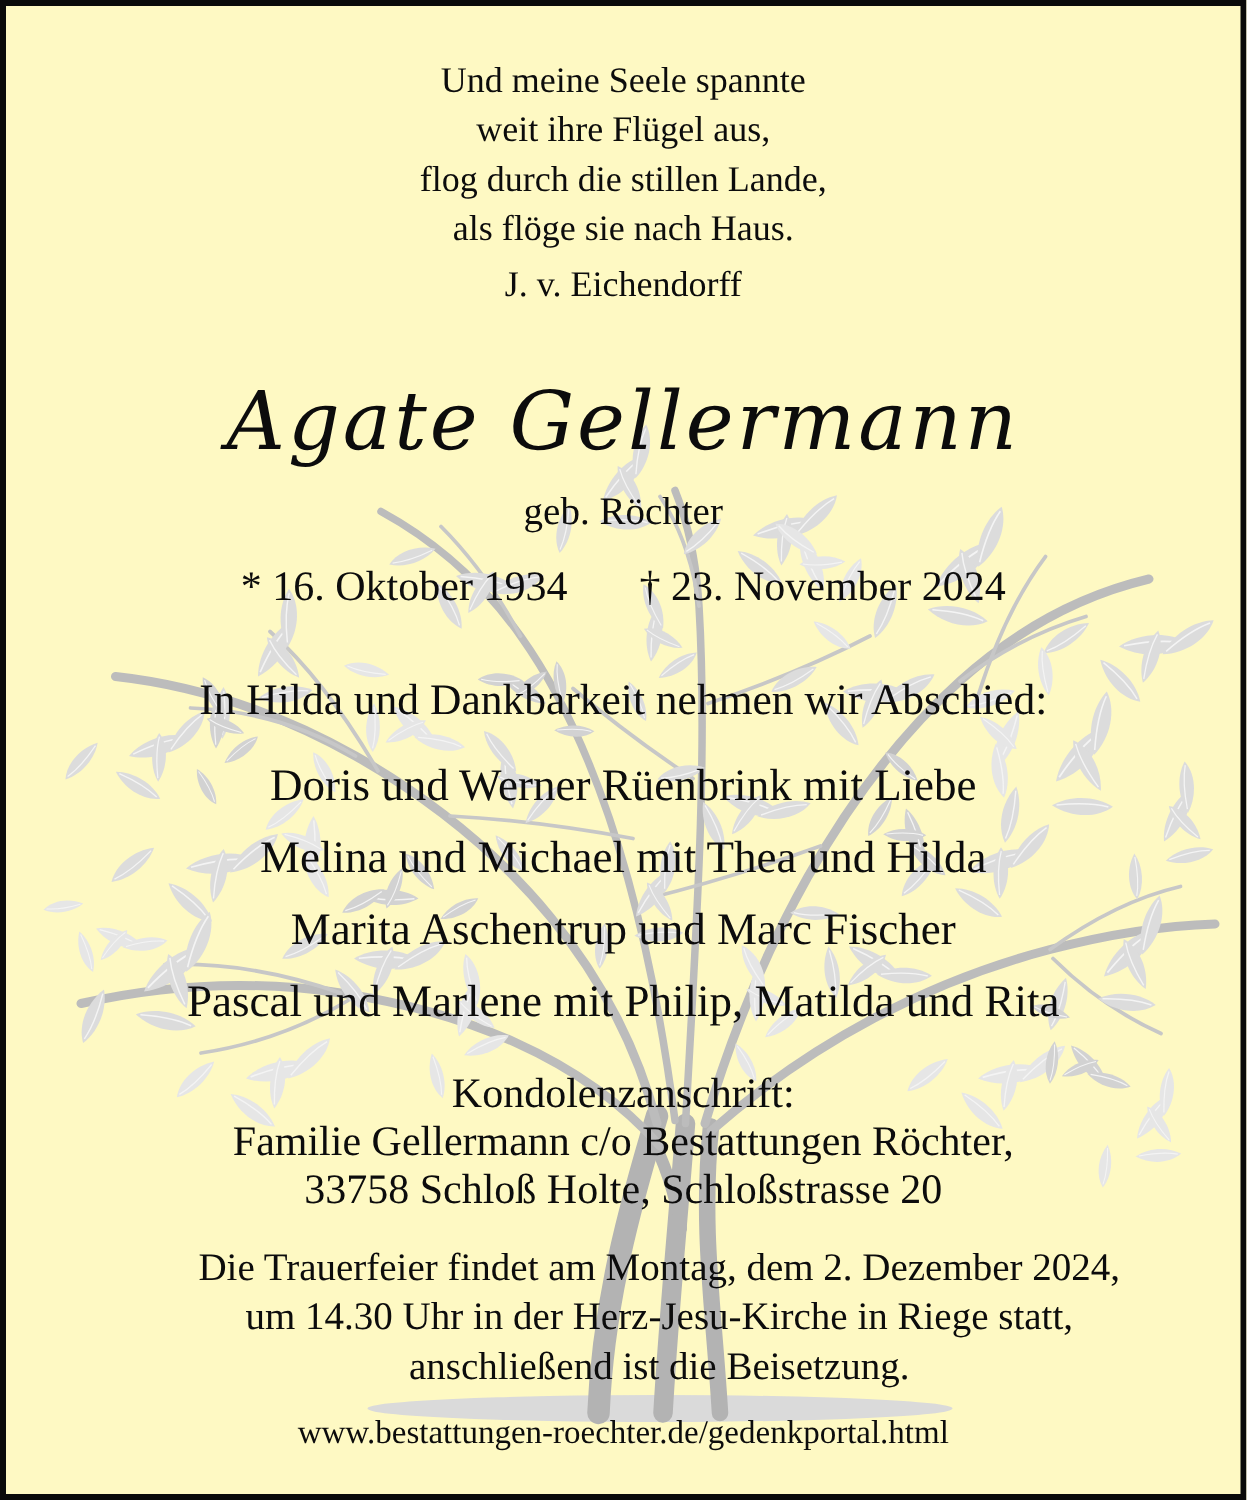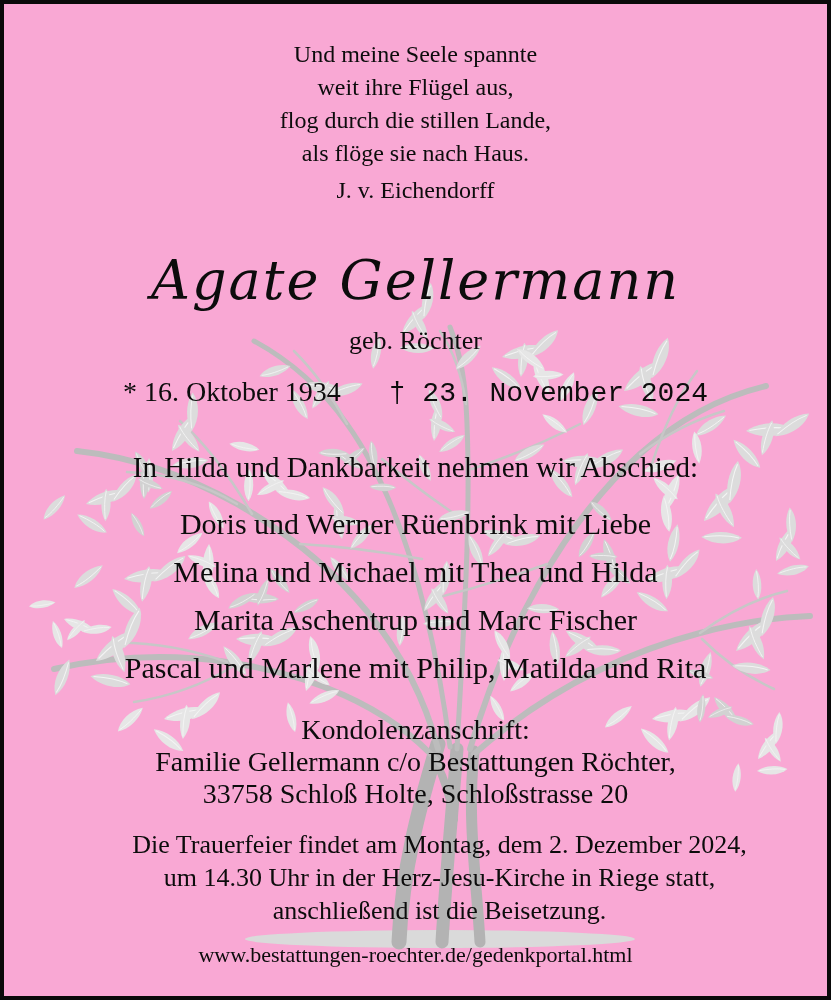--- a/index.html
+++ b/index.html
@@ -1,34 +1,34 @@
 <!DOCTYPE html>
 <html><head>
 <meta charset="utf-8">
 <style>
   html,body{margin:0;padding:0;background:#ffffff;}
   body{width:831px;height:1000px;font-family:"Liberation Serif", serif;color:#0c0c0c;}
   .notice{
     box-sizing:border-box;width:831px;height:1000px;
-    border:4px solid #0a0a0a;background:#f9a8d4;
+    border:4px solid #0a0a0a;background:#fef9c3;
     position:relative;overflow:hidden;
   }
   .tree{position:absolute;left:0;top:0;width:823px;height:992px;z-index:0;}
   .content{position:absolute;left:0;top:0;width:823px;height:992px;z-index:1;}
   .content > div, .content > h1{position:absolute;left:0;width:100%;text-align:center;margin:0;font-weight:normal;}
   .poem{top:34px;font-size:24px;line-height:33px;}
   .attribution{font-size:24px;line-height:30px;margin-top:5px;}
   .name{
     top:246px;font-size:54px;line-height:62px;
     font-style:italic;letter-spacing:2px;
     font-family:"DejaVu Serif", serif;
   }
   .maiden{top:320px;font-size:26px;line-height:34px;}
   .dates{top:370px;font-size:28px;line-height:36px;}
-  .dates .death{margin-left:48px;font-family:Liberation Mono, monospace;}
+  .dates .death{margin-left:48px;}
   .farewell{top:444px;font-size:29px;line-height:38px;}
   .mourners{top:496px;font-size:30px;line-height:48px;}
   .condolence{top:710px;font-size:28px;line-height:32px;}
   .service{top:824px;font-size:26px;line-height:33px;padding-left:24px;}
   .website{top:936px;font-size:22px;line-height:30px;}
 </style>
 </head>
 <body>
 
 <div class="notice">

